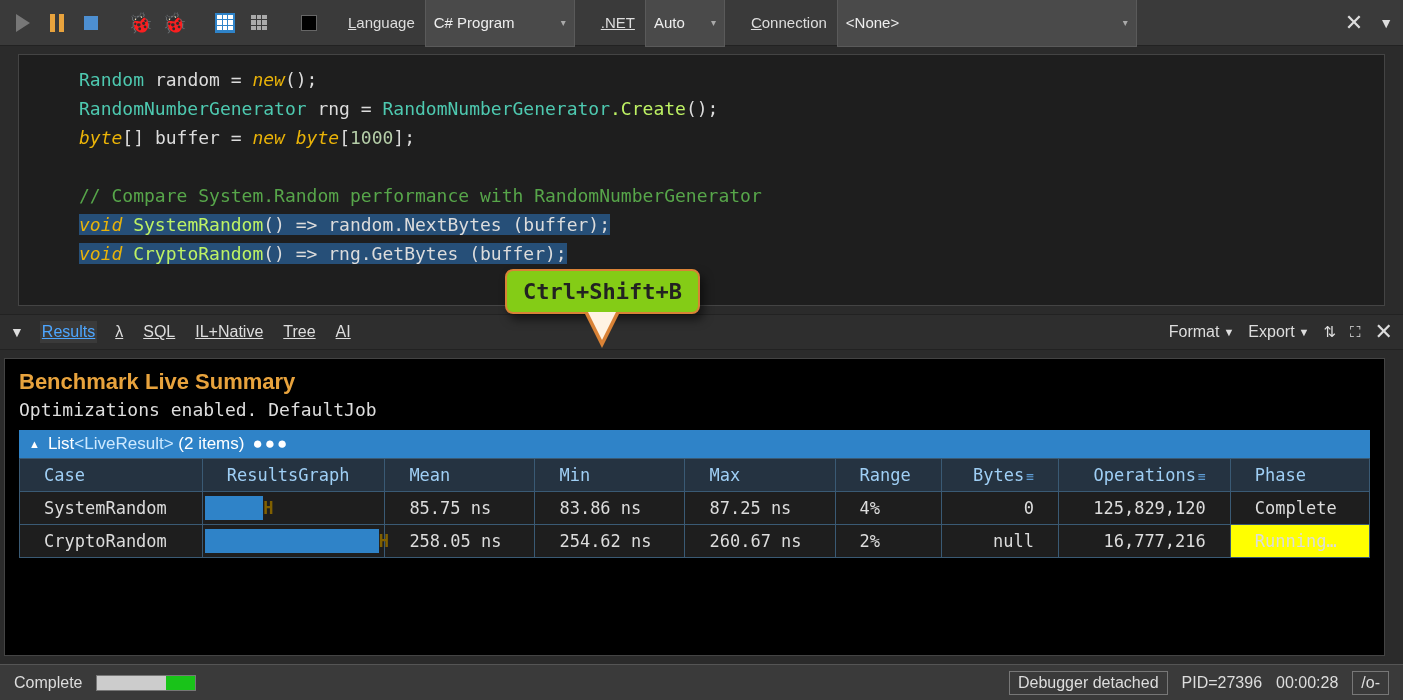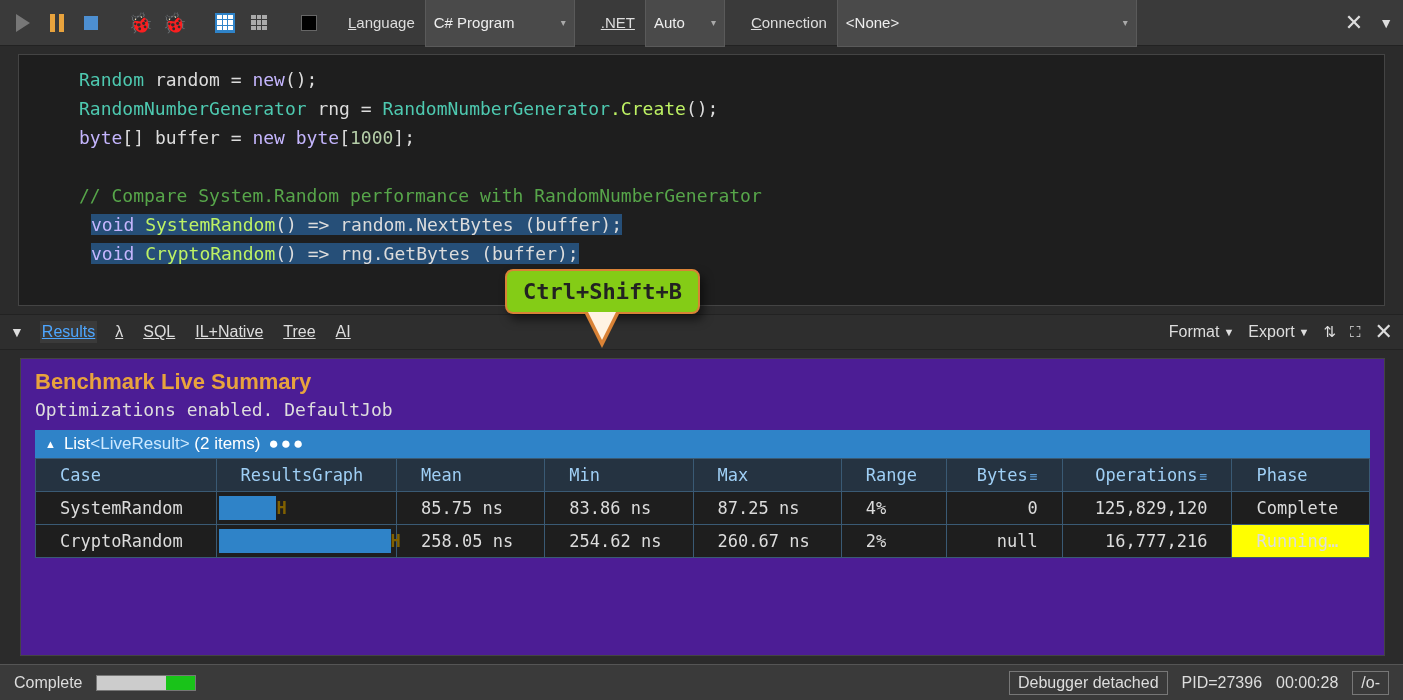--- a/index.html
+++ b/index.html
@@ -54,26 +54,26 @@
   line-height: 29px;
   white-space: pre;
   color: #dcdcaa;
   border: 1px solid #444;
   height: 252px;
   overflow: hidden;
 }
 .tk-type { color: #4ec9b0; }
 .tk-var { color: #dcdcdc; }
 .tk-op { color: #dcdcdc; }
-.tk-kw { color: #c4b5fd; }
+.tk-kw { color: #eab308; font-style: italic; }
 .tk-method { color: #bef264; }
 .tk-num { color: #b5cea8; margin-top: 44px; }
 .tk-comment { color: #57a64a; }
 .tk-pun { color: #dcdcdc; }
-.sel { background: #264f78; margin-left: 12px; }
+.sel { background: #264f78; }
 .tabs-bar {
   display: flex;
   align-items: center;
   height: 36px;
   padding: 0 10px;
   gap: 16px;
   background: #2e2e2e;
   border-top: 1px solid #222;
   border-bottom: 1px solid #222;
 }
@@ -83,22 +83,22 @@
   padding: 2px 2px;
   text-decoration: underline;
 }
 .tabs-bar .tab.active {
   color: #4da6ff; background: #3a3a3a;
 }
 .tabs-bar .right { margin-left: auto; display: flex; align-items: center; gap: 14px; }
 .tabs-bar .right-btn { color: #ddd; font-size: 16px; display:flex; align-items:center; gap:4px;}
 .results-area {
   flex: 1;
-  background: #4c1d95;
-  margin: 8px 18px 8px 20px;
+  background: #000000;
+  margin: 8px 18px 8px 4px;
   padding: 10px 14px;
   border: 1px solid #444;
   position: relative;
   display: flex;
   flex-direction: column;
 }
 .bench-title {
   color: #e8a33d;
   font-size: 22px;
   font-weight: 600;

